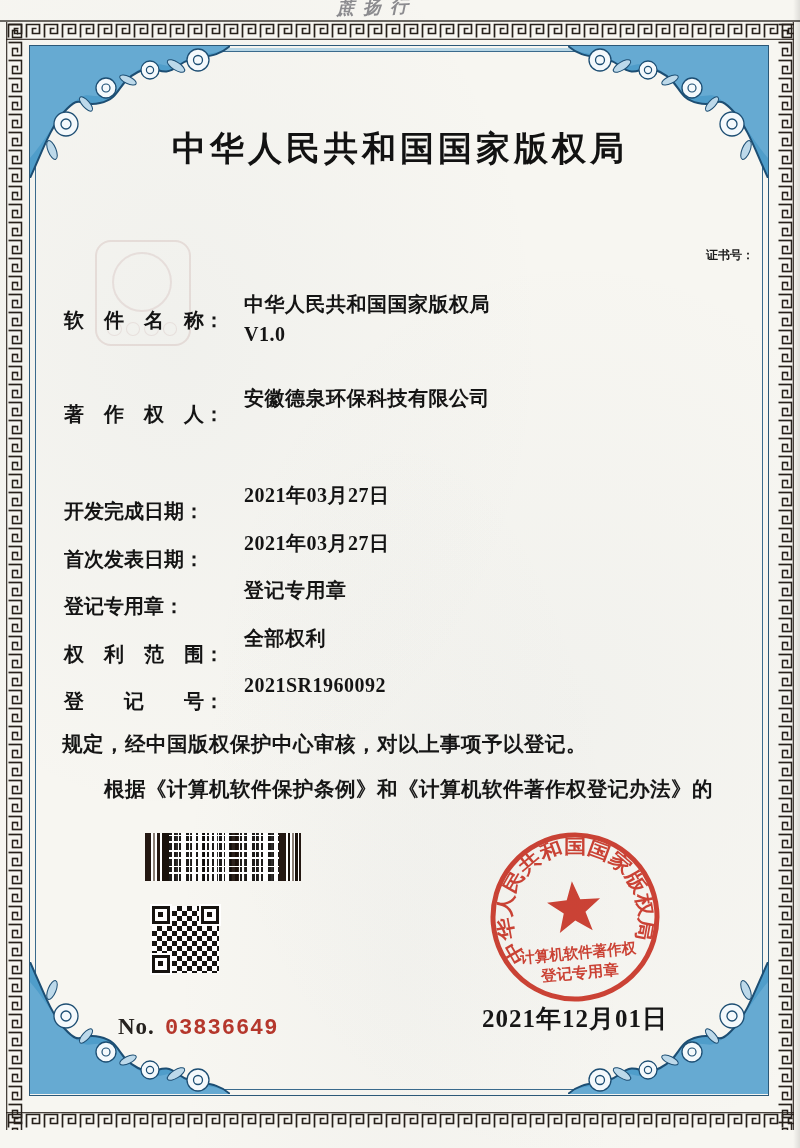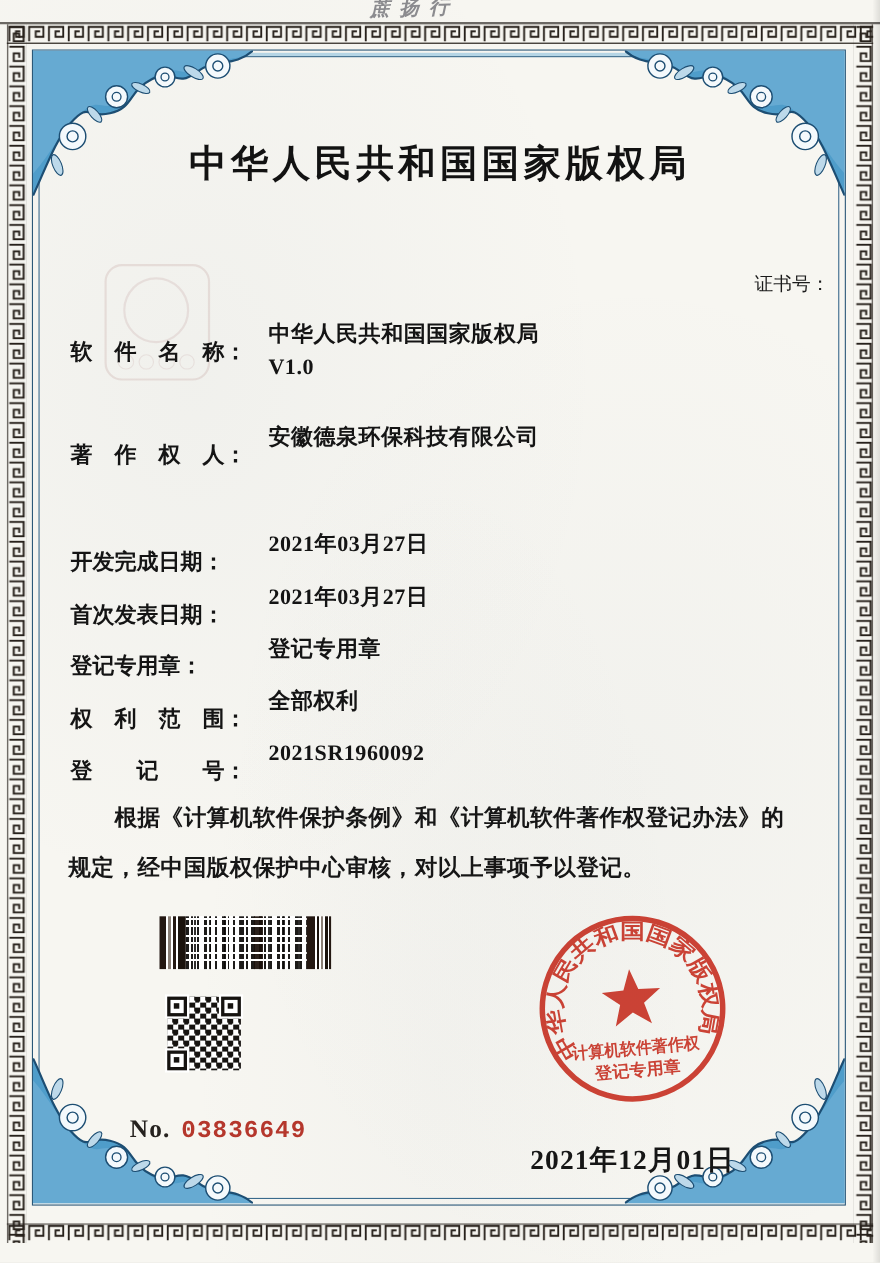--- a/index.html
+++ b/index.html
@@ -40,21 +40,21 @@
     border-radius:16px;opacity:.75;}
   .emboss .ring{position:absolute;left:15px;top:10px;width:56px;height:56px;border-radius:50%;
     border:2px solid rgba(188,148,146,.28);}
   .emboss .dots{position:absolute;left:10px;bottom:8px;width:70px;height:14px;display:flex;gap:4px;}
   .emboss .dots i{flex:1;border:1.5px solid rgba(188,148,146,.25);border-radius:50%;}
   
   .title1{top:126px;left:0;width:800px;text-align:center;font-size:34px;font-weight:700;
     letter-spacing:4px;color:#121212;}
   .title2{top:179px;left:0;width:800px;text-align:center;font-size:39px;font-weight:700;
     letter-spacing:3px;color:#101010;}
-  .certno{top:247px;right:46px;font-size:17px;font-weight:400;display:flex;gap:14px;color:#1a1a1a;}
+  .certno{top:247px;right:46px;font-size:12px;font-weight:700;display:flex;gap:14px;color:#1a1a1a;}
   
   .row{left:0;top:0;width:800px;font-weight:700;font-size:20px;line-height:30px;}
   .row .lbl{position:absolute;left:64px;top:16px;letter-spacing:0;color:#141414;}
   .row .val{position:absolute;left:244px;top:0;letter-spacing:.5px;color:#141414;}
   .r1{top:289px;} .r2{top:383px;} .r3{top:480px;} .r4{top:528px;}
   .r5{top:575px;} .r6{top:623px;} .r7{top:670px;}
   
   .statement{left:62px;top:722px;width:692px;font-size:20.5px;font-weight:700;color:#161616;}
   .statement .ln{line-height:45px;letter-spacing:.5px;}
   .statement .ln.first{text-indent:42px;}
@@ -82,21 +82,21 @@
   .qr .f-tl{left:0;top:0;} .qr .f-tr{right:0;top:0;} .qr .f-bl{left:0;bottom:0;}
   
   .serial{left:118px;top:998px;display:flex;align-items:baseline;gap:10px;margin-top:16px;}
   .serial .no{font-size:23px;font-weight:700;color:#26221f;letter-spacing:1px;}
   .serial .num{font-family:"Liberation Mono", monospace;font-size:22px;font-weight:700;
     color:#b5372c;letter-spacing:1px;}
   
   .seal{left:487px;top:829px;width:176px;height:176px;transform:rotate(-5deg);
     opacity:.95;mix-blend-mode:multiply;z-index:4;}
   .seal-date{left:480px;top:1002px;width:190px;text-align:center;font-size:25px;font-weight:700;
-    color:#161616;letter-spacing:1px;z-index:5;margin-top:36px;}
+    color:#161616;letter-spacing:1px;z-index:5;}
 </style>
 </head>
 <body>
 
 <svg width="0" height="0" style="position:absolute">
   <defs>
     <g id="cornerart">
       <path d="M0 0 H200 C182 16 166 6 148 20 C130 34 128 16 108 26 C86 37 92 52 70 57
                C48 62 52 46 34 66 C20 82 12 106 0 132 Z" fill="#4f9dca"></path>
       <path d="M0 0 H200 C184 12 170 4 154 15 C136 27 134 12 114 21 C94 30 98 44 78 49
@@ -224,22 +224,22 @@
   <div class="abs row r6">
     <span class="lbl">权　利　范　围：</span>
     <span class="val">全部权利</span>
   </div>
   <div class="abs row r7">
     <span class="lbl">登　　记　　号：</span>
     <span class="val">2021SR1960092</span>
   </div>
 
   <div class="abs statement">
+    <div class="ln">规定，经中国版权保护中心审核，对以上事项予以登记。</div>
     <div class="ln first">根据《计算机软件保护条例》和《计算机软件著作权登记办法》的</div>
-    <div class="ln">规定，经中国版权保护中心审核，对以上事项予以登记。</div>
   </div>
 
   <div class="abs barcode">
     <div class="bc-left"></div>
     <div class="bc-mid"></div>
     <div class="bc-right"></div>
   </div>
 
   <div class="abs qr">
     <div class="finder f-tl">

